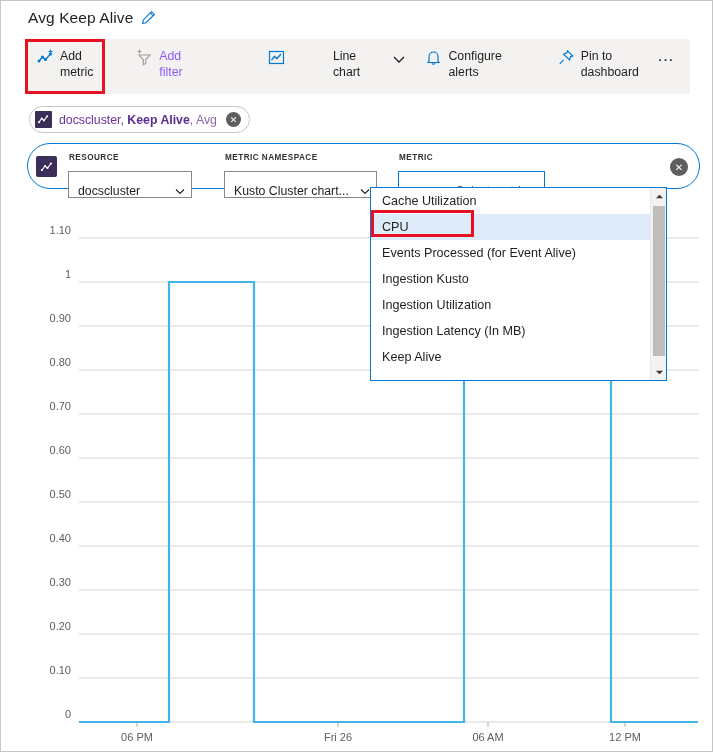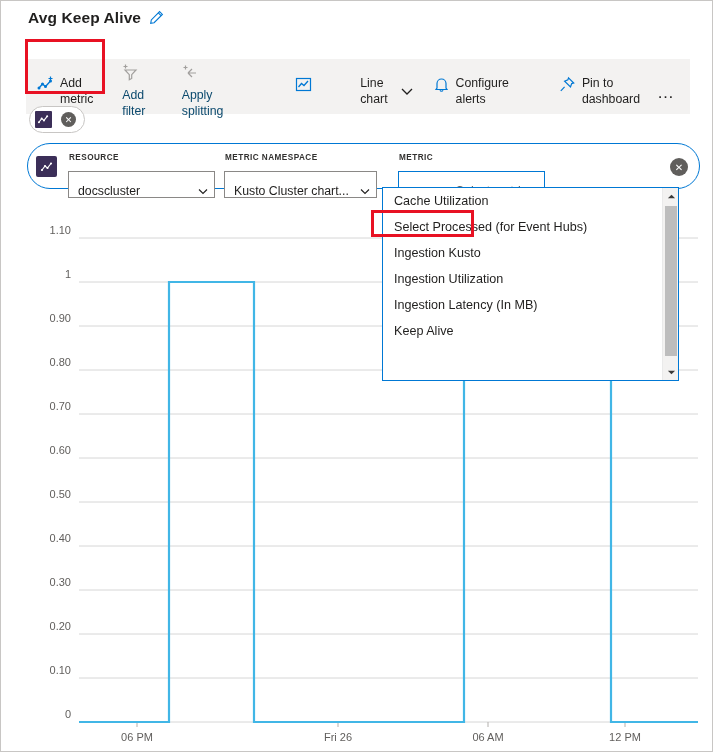--- a/index.html
+++ b/index.html
@@ -14,43 +14,43 @@
   }
   .frame {
     position: absolute; inset:0;
     border: 1px solid #c8c6c4;
     background: #fff;
   }
 
   
   .title-row {
     position: absolute; left: 27px; top: 8px;
-    display: flex; align-items: center; gap: 7px; font-weight: bold;
+    display: flex; align-items: center; gap: 7px;
   }
   .title-text { font-size: 15.5px; color: #201f1e; letter-spacing: .1px; }
   .pencil-icon { width: 16px; height: 16px; display:block; }
 
   
   .toolbar {
     position: absolute; left: 25px; top: 38px;
     width: 664px; height: 55px;
     background: #f3f2f1;
-    display: flex; align-items: center; margin-top: 20px;
+    display: flex; align-items: flex-start;
   }
   .tbtn {
     display: flex; align-items: flex-start; gap: 6px;
     padding: 9px 11px 0 11px;
     background: transparent; border: 0;
     font-family: "Liberation Sans", sans-serif;
     font-size: 12.3px; color: #201f1e;
     cursor: pointer; white-space: normal; text-align: left;
     line-height: 16px;
   }
   .tbtn .lbl { max-width: 64px; display:block; }
-  .tbtn.disabled { color: #0c4a6e; cursor: default; flex-direction: column; }
+  .tbtn.disabled { color: #8b5cf6; cursor: default; }
   .tbtn .ico { flex: 0 0 auto; width: 17px; height: 17px; margin-top: 1px; }
   .tbtn-chevron {
     display:flex; align-items:flex-start; padding: 12px 7px 0 0;
     background:transparent;border:0;cursor:pointer;
   }
   .tbtn-ellipsis {
     margin-left:auto; display:flex; align-items:flex-start;
     padding: 12px 14px 0 6px; background:transparent;border:0;
     font-size:17px; letter-spacing:2px; color:#201f1e; cursor:pointer;
     line-height:10px;
@@ -122,21 +122,20 @@
     display:flex;align-items:center;justify-content:center;font-size:10px;cursor:pointer;
   }
 
   
   .dropdown {
     position:absolute; left:369px; top:186px;
     width: 297px; height: 194px;
     background:#fff; border:1px solid #0078d4;
     z-index: 30;
     overflow:hidden;
-    margin-left:12px;
   }
   .dd-list { position:absolute; left:0; top:0; right:16px; bottom:0; }
   .dd-item {
     height: 26px; line-height:26px;
     padding-left: 11px; font-size: 12.6px; color:#201f1e;
     white-space:nowrap; cursor:pointer;
   }
   .dd-item.selected { background:#deecf9; }
   .dd-scroll {
     position:absolute; right:0; top:0; width:16px; bottom:0;
@@ -196,29 +195,20 @@
     <button class="tbtn disabled">
       <span class="ico">
         <svg viewBox="0 0 17 17" width="17" height="17">
           <path d="M3 6h11l-4.3 4.7v3.8l-2.4 1.2v-5L3 6z" fill="none" stroke="#a19f9d" stroke-width="1.2"></path>
           <path d="M1.5 2.5h4M3.5 .5v4" stroke="#a19f9d" stroke-width="1.2"></path>
         </svg>
       </span>
       <span class="lbl">Add filter</span>
     </button>
 
-    <button class="tbtn disabled">
-      <span class="ico">
-        <svg viewBox="0 0 17 17" width="17" height="17">
-          <path d="M14 9H6M6 9L10 5M6 9l4 4" fill="none" stroke="#a19f9d" stroke-width="1.2"></path>
-          <path d="M1.5 3.5h4M3.5 1.5v4" stroke="#a19f9d" stroke-width="1.2"></path>
-        </svg>
-      </span>
-      <span class="lbl">Apply splitting</span>
-    </button>
 
     <button class="tbtn" style="margin-left:42px;gap:48px;">
       <span class="ico">
         <svg viewBox="0 0 17 17" width="17" height="17">
           <rect x="1.5" y="2.5" width="14" height="12" fill="none" stroke="#0078d4" stroke-width="1.2"></rect>
           <path d="M3.5 11l3-3.5 2.5 2 4-4.5" fill="none" stroke="#0078d4" stroke-width="1.3"></path>
         </svg>
       </span>
       <span class="lbl">Line chart</span>
     </button>
@@ -258,35 +248,36 @@
   <div class="chip">
     <span class="chip-glyph">
       <svg viewBox="0 0 12 12" width="11" height="11">
           <path d="M1 9l3-4 2.5 2L10 2.5" fill="none" stroke="#fff" stroke-width="1.2"></path>
           <circle cx="1" cy="9" r="1.1" fill="#fff"></circle>
           <circle cx="4" cy="5" r="1.1" fill="#fff"></circle>
           <circle cx="6.5" cy="7" r="1.1" fill="#fff"></circle>
           <circle cx="10" cy="2.5" r="1.1" fill="#fff"></circle>
         </svg>
     </span>
+    <span class="chip-text"><span>docscluster, </span><b>Keep Alive</b><span class="agg">, Avg</span></span>
     <span class="chip-close">✕</span>
   </div>
 
   <div class="picker">
     <span class="picker-glyph">
       <svg viewBox="0 0 12 12" width="12" height="12">
           <path d="M1 9l3-4 2.5 2L10 2.5" fill="none" stroke="#fff" stroke-width="1.2"></path>
           <circle cx="1" cy="9" r="1.1" fill="#fff"></circle>
           <circle cx="4" cy="5" r="1.1" fill="#fff"></circle>
           <circle cx="6.5" cy="7" r="1.1" fill="#fff"></circle>
           <circle cx="10" cy="2.5" r="1.1" fill="#fff"></circle>
         </svg>
     </span>
 
-    <div class="field" style="left:40px; top:27px; width:147px;">
+    <div class="field" style="left:40px; top:27px; width:124px;">
       <span class="flabel">RESOURCE</span>
       <div class="combo">
         <span class="val">docscluster</span>
         <span class="cv">
           <svg viewBox="0 0 14 14" width="14" height="14">
               <path d="M3 5.5l4 4 4-4" fill="none" stroke="#201f1e" stroke-width="1.1"></path>
             </svg>
         </span>
       </div>
     </div>
@@ -315,21 +306,22 @@
       </div>
     </div>
 
 
     <span class="picker-close">✕</span>
   </div>
 
   <div class="dropdown">
     <div class="dd-list">
       <div class="dd-item">Cache Utilization</div>
-      <div class="dd-item">Select Processed (for Event Hubs)</div>
+      <div class="dd-item selected">CPU</div>
+      <div class="dd-item">Events Processed (for Event Alive)</div>
       <div class="dd-item">Ingestion Kusto</div>
       <div class="dd-item">Ingestion Utilization</div>
       <div class="dd-item">Ingestion Latency (In MB)</div>
       <div class="dd-item">Keep Alive</div>
     </div>
     <div class="dd-scroll">
       <div class="dd-arrow up">
         <svg viewBox="0 0 10 10" width="9" height="9">
             <path d="M1 7l4-4 4 4z" fill="#3b3a39"></path>
           </svg>

